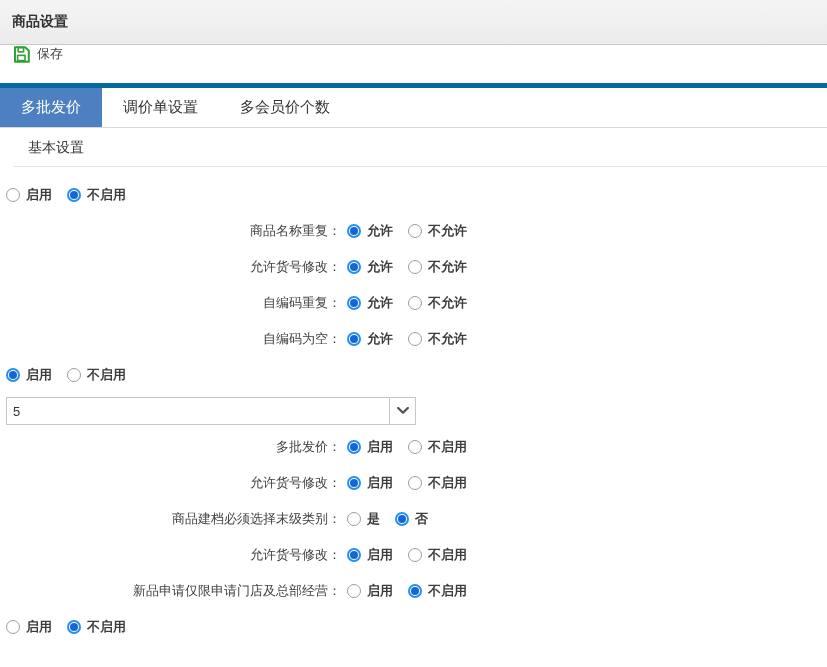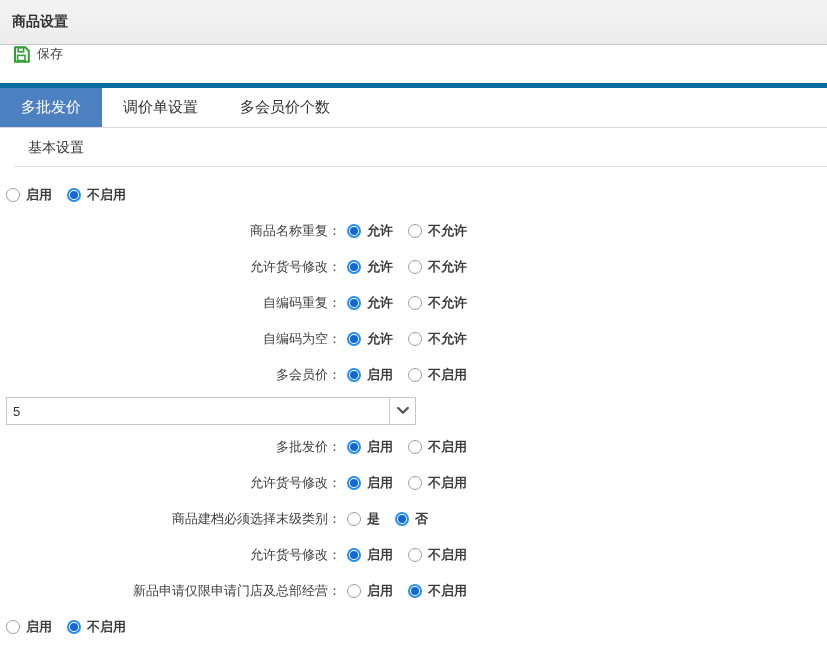--- a/index.html
+++ b/index.html
@@ -156,21 +156,20 @@
           <span class="radio checked"></span>
           <span class="opt-label">允许</span>
         </span>
         <span class="opt">
           <span class="radio"></span>
           <span class="opt-label">不允许</span>
         </span>
       </div>
     </div>
     <div class="row">
-      <div class="row-label">多会员价：</div>
       <div class="row-control">
         <span class="opt">
           <span class="radio checked"></span>
           <span class="opt-label">启用</span>
         </span>
         <span class="opt">
           <span class="radio"></span>
           <span class="opt-label">不启用</span>
         </span>
       </div>

